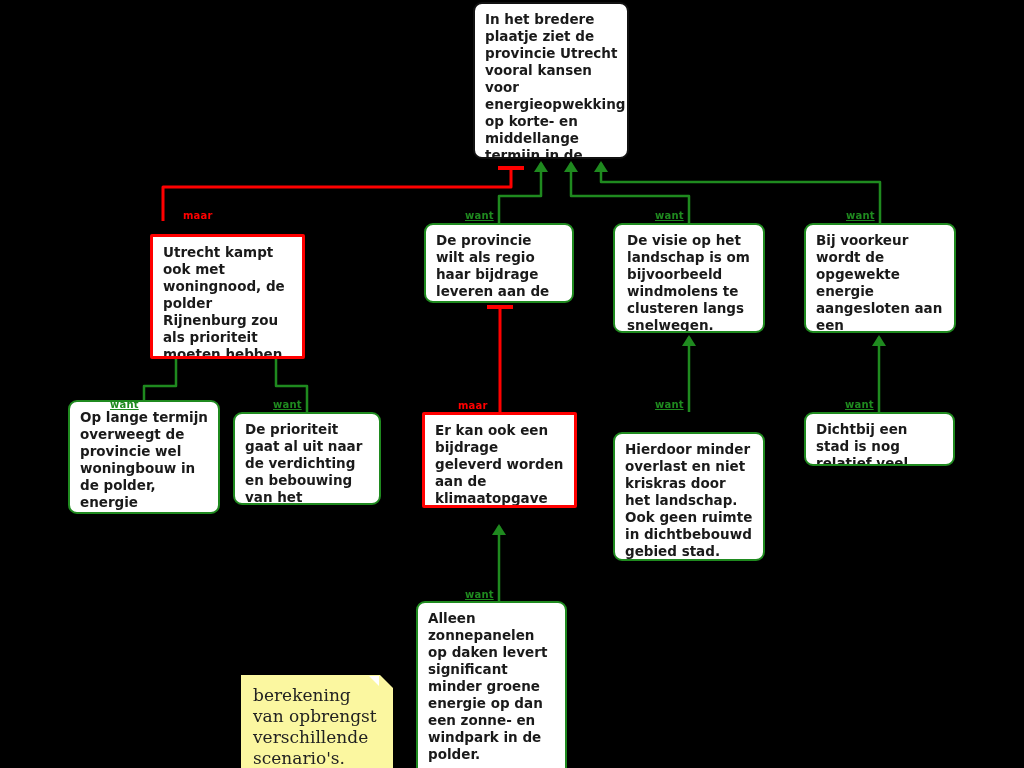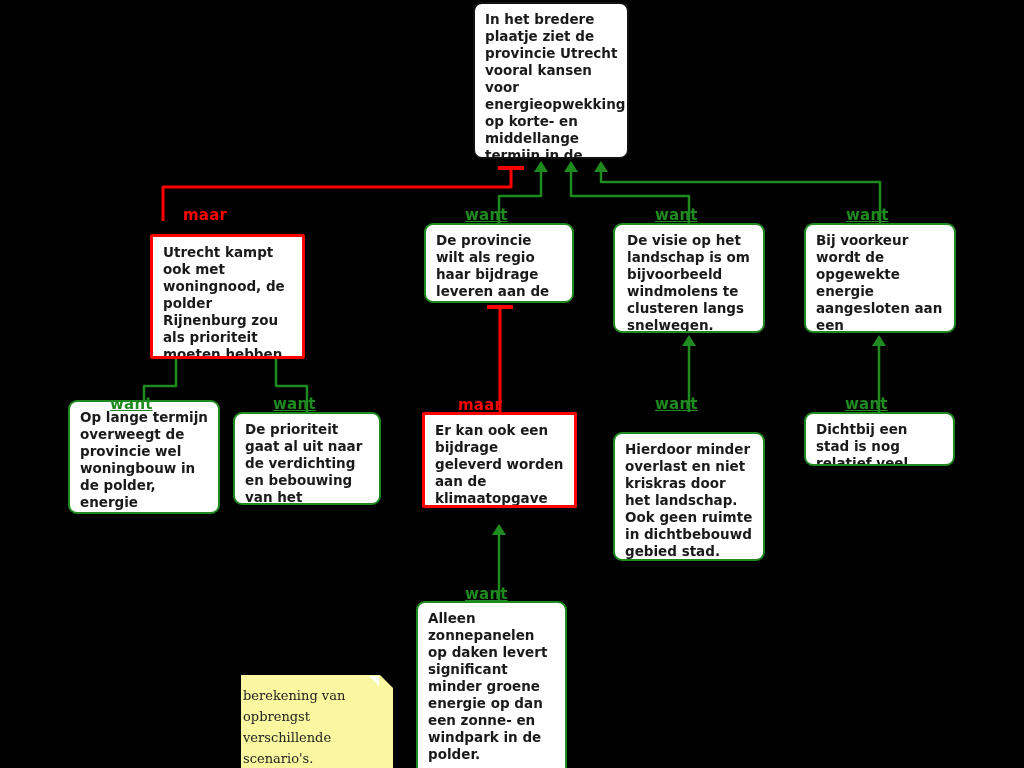--- a/index.html
+++ b/index.html
@@ -50,39 +50,39 @@
     border-radius: 9px;
   }
   .node-oppose {
     border: 3px solid #ff0000;
     border-radius: 2px;
   }
 
   
   .edge-label {
     position: absolute;
-    font-size: 15px;
+    font-size: 10px;
     font-weight: bold;
     letter-spacing: .2px;
     line-height: 11px;
     white-space: nowrap;
   }
   .edge-label-support { color: #1f8a1f; text-decoration: underline; }
   .edge-label-oppose  { color: #ff0000; }
 
   
   .sticky {
     position: absolute;
     box-sizing: border-box;
     background: #fbf7a0;
     color: #222222;
     font-family: "DejaVu Serif", serif;
-    font-size: 13px;
+    font-size: 17px;
     line-height: 21px;
-    padding: 10px 2px;
+    padding: 10px 12px;
     overflow: hidden;
   }
   .sticky-fold {
     position: absolute;
     top: 0;
     right: 0;
     width: 0;
     height: 0;
     border-style: solid;
     border-width: 0 13px 13px 0;

